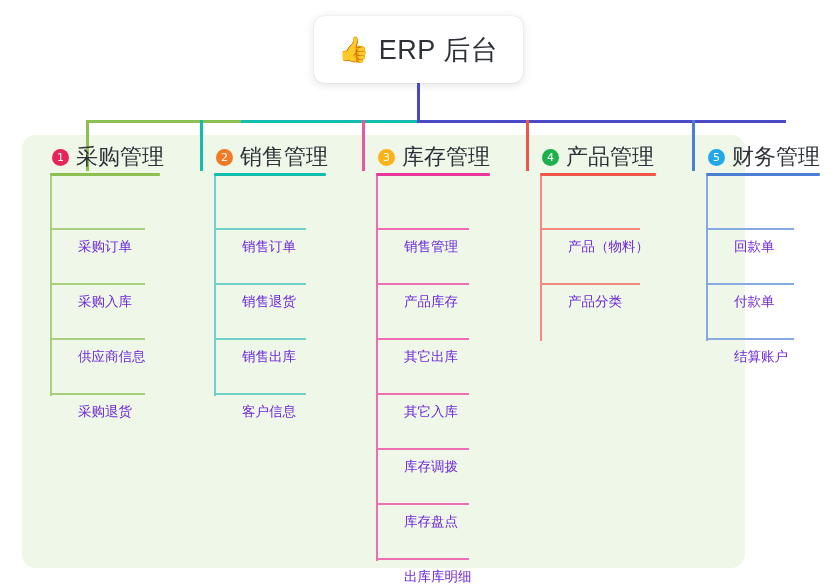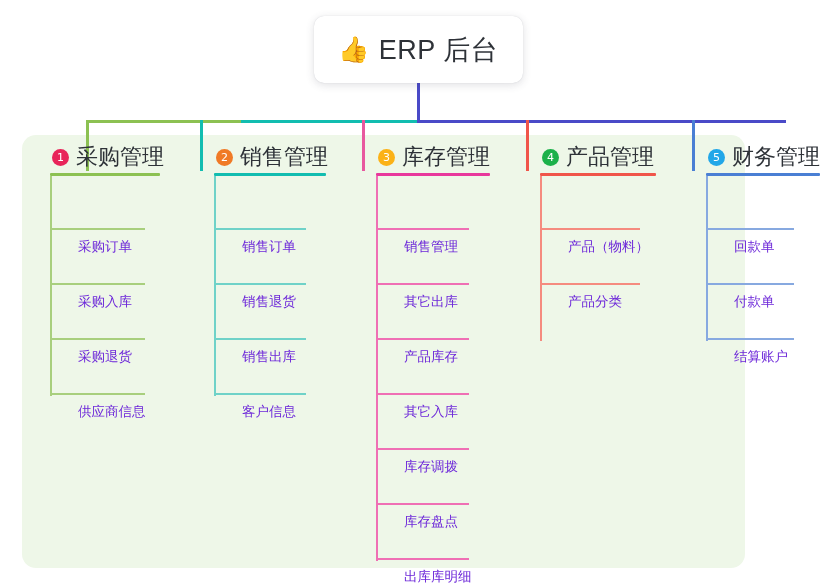--- a/index.html
+++ b/index.html
@@ -192,27 +192,27 @@
         <div class="spine" style="background: rgb(168, 207, 125); height: 220px;"></div>
         <div class="leaf">
           <span class="leaf-label">采购订单</span>
           <div class="leaf-rule" style="width: 95px; background: rgb(168, 207, 125);"></div>
         </div>
         <div class="leaf">
           <span class="leaf-label">采购入库</span>
           <div class="leaf-rule" style="width: 95px; background: rgb(168, 207, 125);"></div>
         </div>
         <div class="leaf">
+          <span class="leaf-label">供应商信息</span>
+          <div class="leaf-rule" style="width: 95px; background: rgb(168, 207, 125);"></div>
+        </div>
+        <div class="leaf">
           <span class="leaf-label">采购退货</span>
           <div class="leaf-rule" style="width: 95px; background: rgb(168, 207, 125);"></div>
         </div>
-        <div class="leaf">
-          <span class="leaf-label">供应商信息</span>
-          <div class="leaf-rule" style="width: 95px; background: rgb(168, 207, 125);"></div>
-        </div>
       </div>
     </div>
     <div class="column" style="left: 200px; width: 140px;">
       <div class="col-header">
         <span class="badge" style="background: rgb(240, 122, 38);">2</span>
         <span class="col-title">销售管理</span>
       </div>
       <div class="col-underline" style="width: 112px; margin-left: 14px; background: rgb(18, 189, 176);"></div>
       <div class="leaf-list">
         <div class="spine" style="background: rgb(111, 210, 200); height: 220px;"></div>
@@ -240,25 +240,25 @@
         <span class="col-title">库存管理</span>
       </div>
       <div class="col-underline" style="width: 114px; margin-left: 14px; background: rgb(232, 56, 156);"></div>
       <div class="leaf-list">
         <div class="spine" style="background: rgb(239, 111, 180); height: 385px;"></div>
         <div class="leaf">
           <span class="leaf-label">销售管理</span>
           <div class="leaf-rule" style="width: 93px; background: rgb(239, 111, 180);"></div>
         </div>
         <div class="leaf">
+          <span class="leaf-label">产品库存</span>
+          <div class="leaf-rule" style="width: 93px; background: rgb(239, 111, 180);"></div>
+        </div>
+        <div class="leaf">
           <span class="leaf-label">其它出库</span>
-          <div class="leaf-rule" style="width: 93px; background: rgb(239, 111, 180);"></div>
-        </div>
-        <div class="leaf">
-          <span class="leaf-label">产品库存</span>
           <div class="leaf-rule" style="width: 93px; background: rgb(239, 111, 180);"></div>
         </div>
         <div class="leaf">
           <span class="leaf-label">其它入库</span>
           <div class="leaf-rule" style="width: 93px; background: rgb(239, 111, 180);"></div>
         </div>
         <div class="leaf">
           <span class="leaf-label">库存调拨</span>
           <div class="leaf-rule" style="width: 93px; background: rgb(239, 111, 180);"></div>
         </div>

